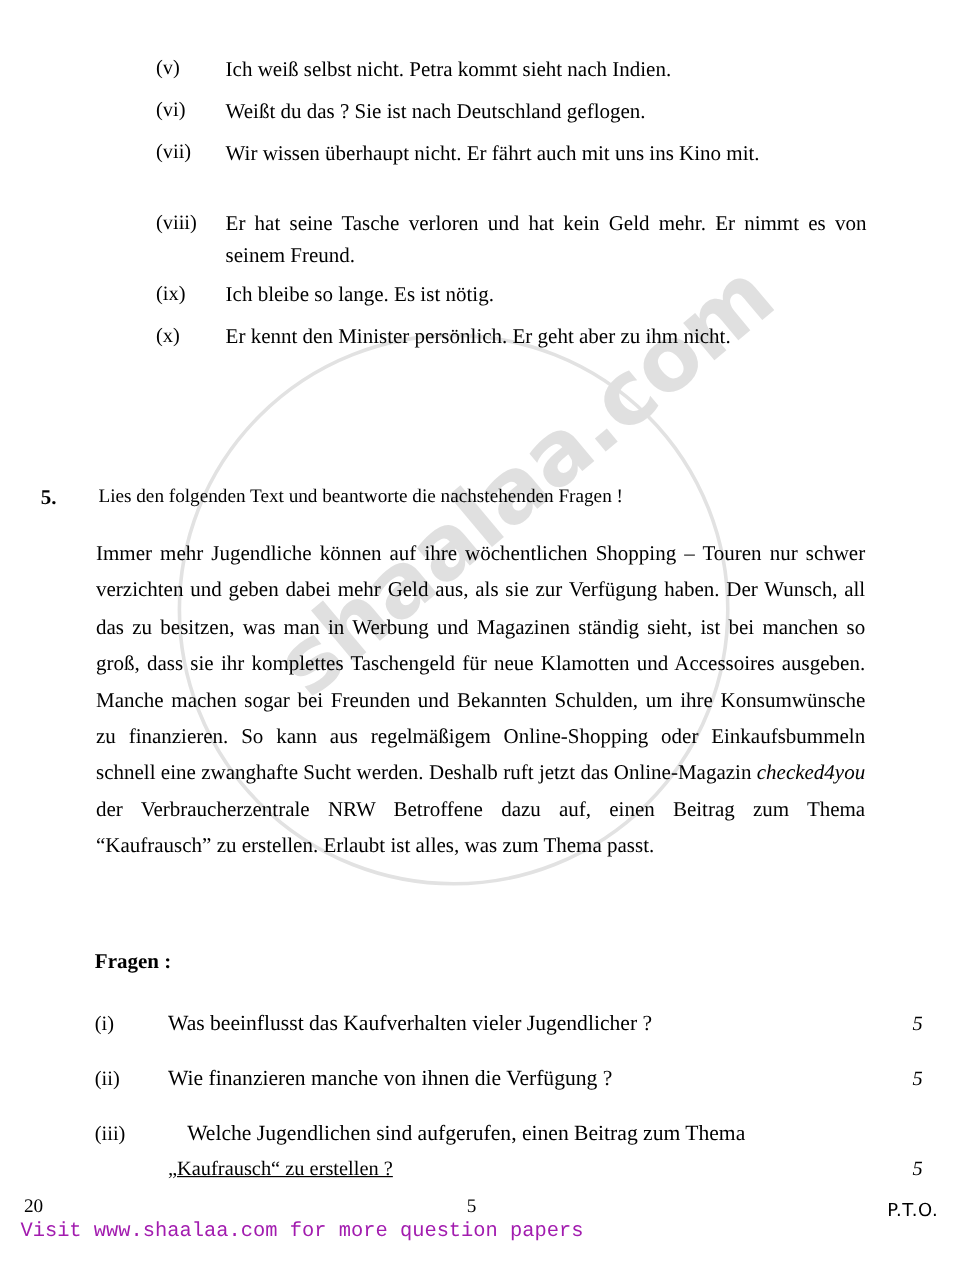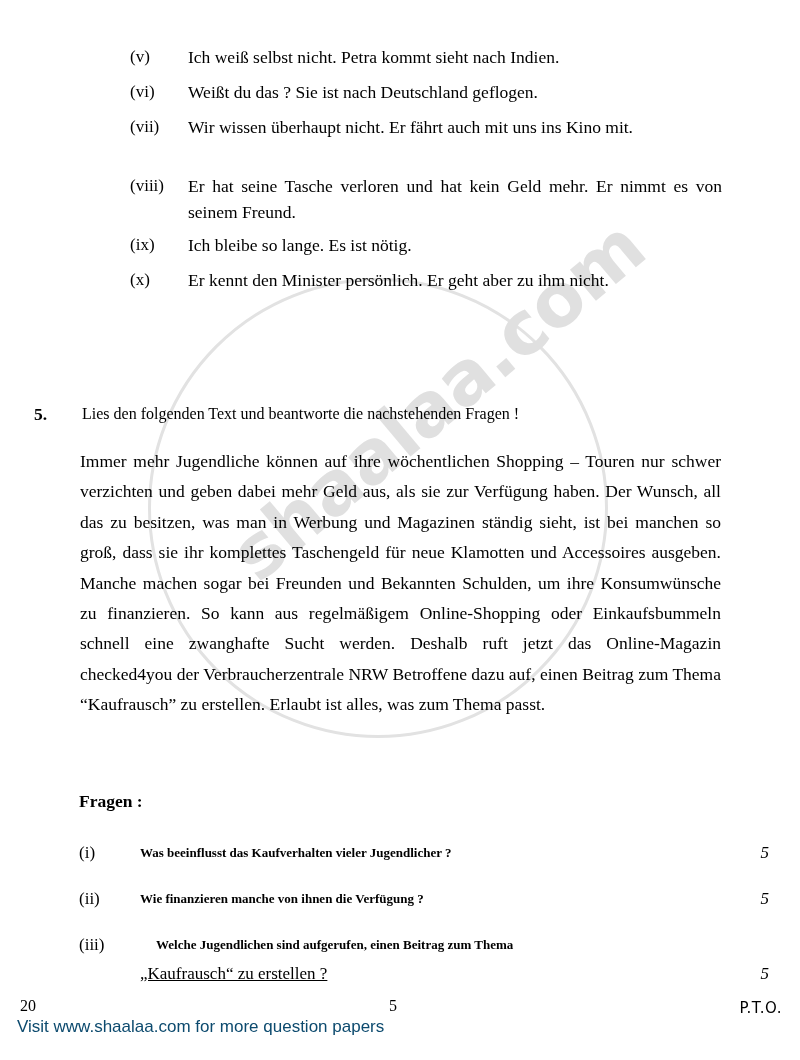--- a/index.html
+++ b/index.html
@@ -119,21 +119,21 @@
   #passage {
     position: absolute;
     left: 80px;
     top: 446px;
     width: 641px;
     font-size: 17.5px;
     line-height: 30.4px;
     text-align: justify;
     text-justify: inter-word;
   }
-  .it { }
+  .it { font-style: italic; }
 
   
   #fragen-heading {
     position: absolute;
     left: 79px;
     top: 791px;
     font-size: 17.5px;
     font-weight: bold;
   }
   .frage-row {
@@ -144,25 +144,24 @@
     align-items: flex-start;
   }
   .frage-row .f-num {
     width: 61px;
     flex: 0 0 61px;
     font-size: 17px;
     line-height: 29px;
   }
   .frage-row .f-text {
     flex: 1;
-    font-size: 13px;
+    font-size: 18px;
     line-height: 29px;
     text-align: justify;
     text-justify: inter-word;
-    font-weight: bold;
   }
   .frage-row .f-text.nojust { text-align: left; }
   .frage-row .f-marks {
     width: 36px;
     flex: 0 0 36px;
     text-align: right;
     font-size: 17px;
     font-style: italic;
     line-height: 29px;
   }
@@ -205,24 +204,24 @@
     top: 998px;
     font-family: "DejaVu Sans", sans-serif;
     font-size: 15px;
     line-height: 20px;
     letter-spacing: 0.5px;
   }
   #promo-banner {
     position: absolute;
     left: 17px;
     top: 1016px;
-    font-family: Liberation Sans, sans-serif;
+    font-family: Liberation Mono, monospace;
     font-size: 17px;
     line-height: 22px;
-    color: #0c4a6e;
+    color: #a21caf;
     white-space: nowrap;
   }
 </style>
 </head>
 <body>
 
 <div id="watermark">
   <div class="wm-circle"></div>
   <div class="wm-text">shaalaa.com</div>
 </div>

